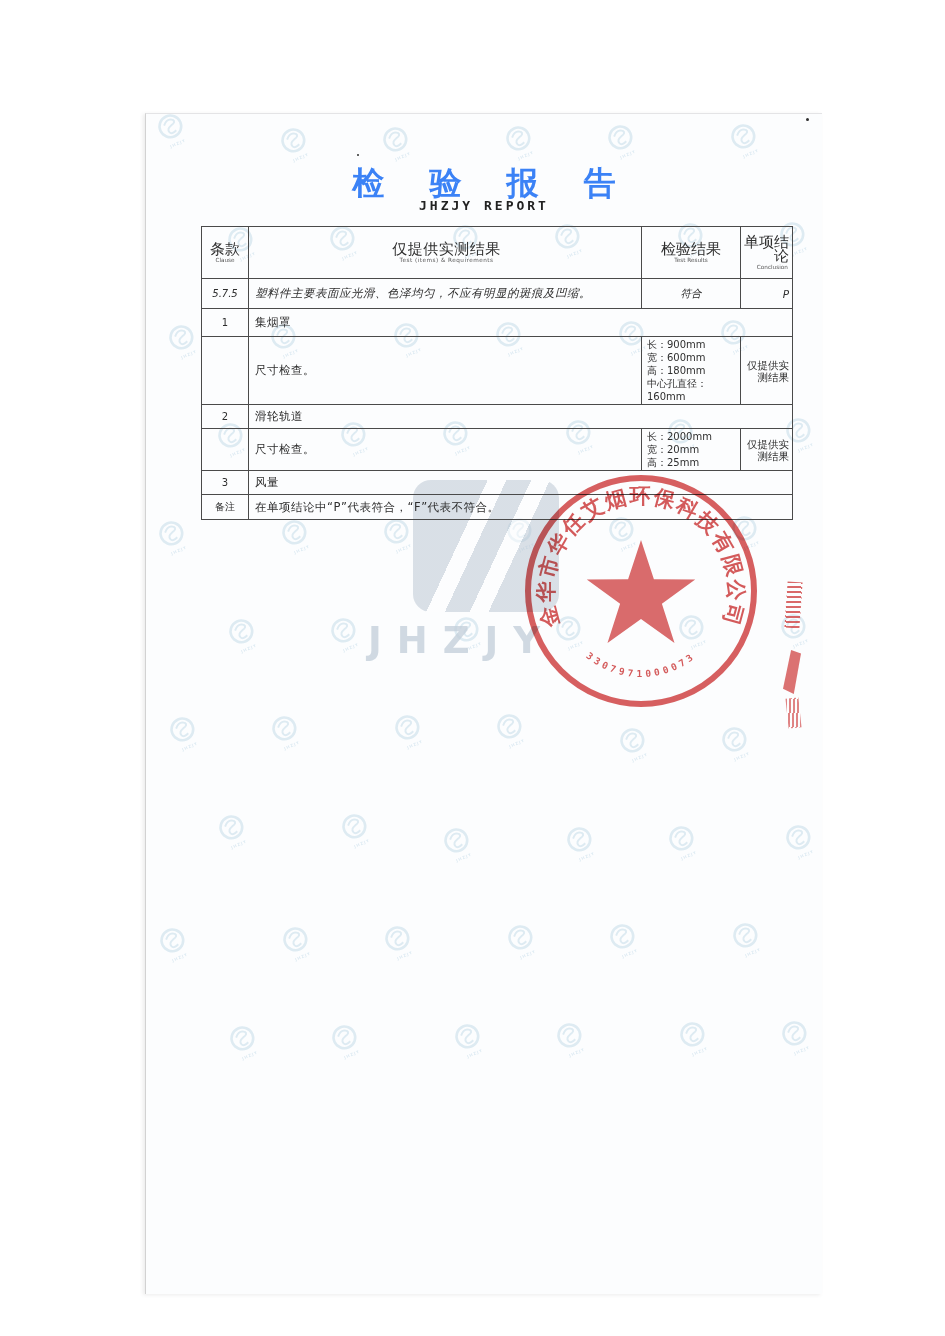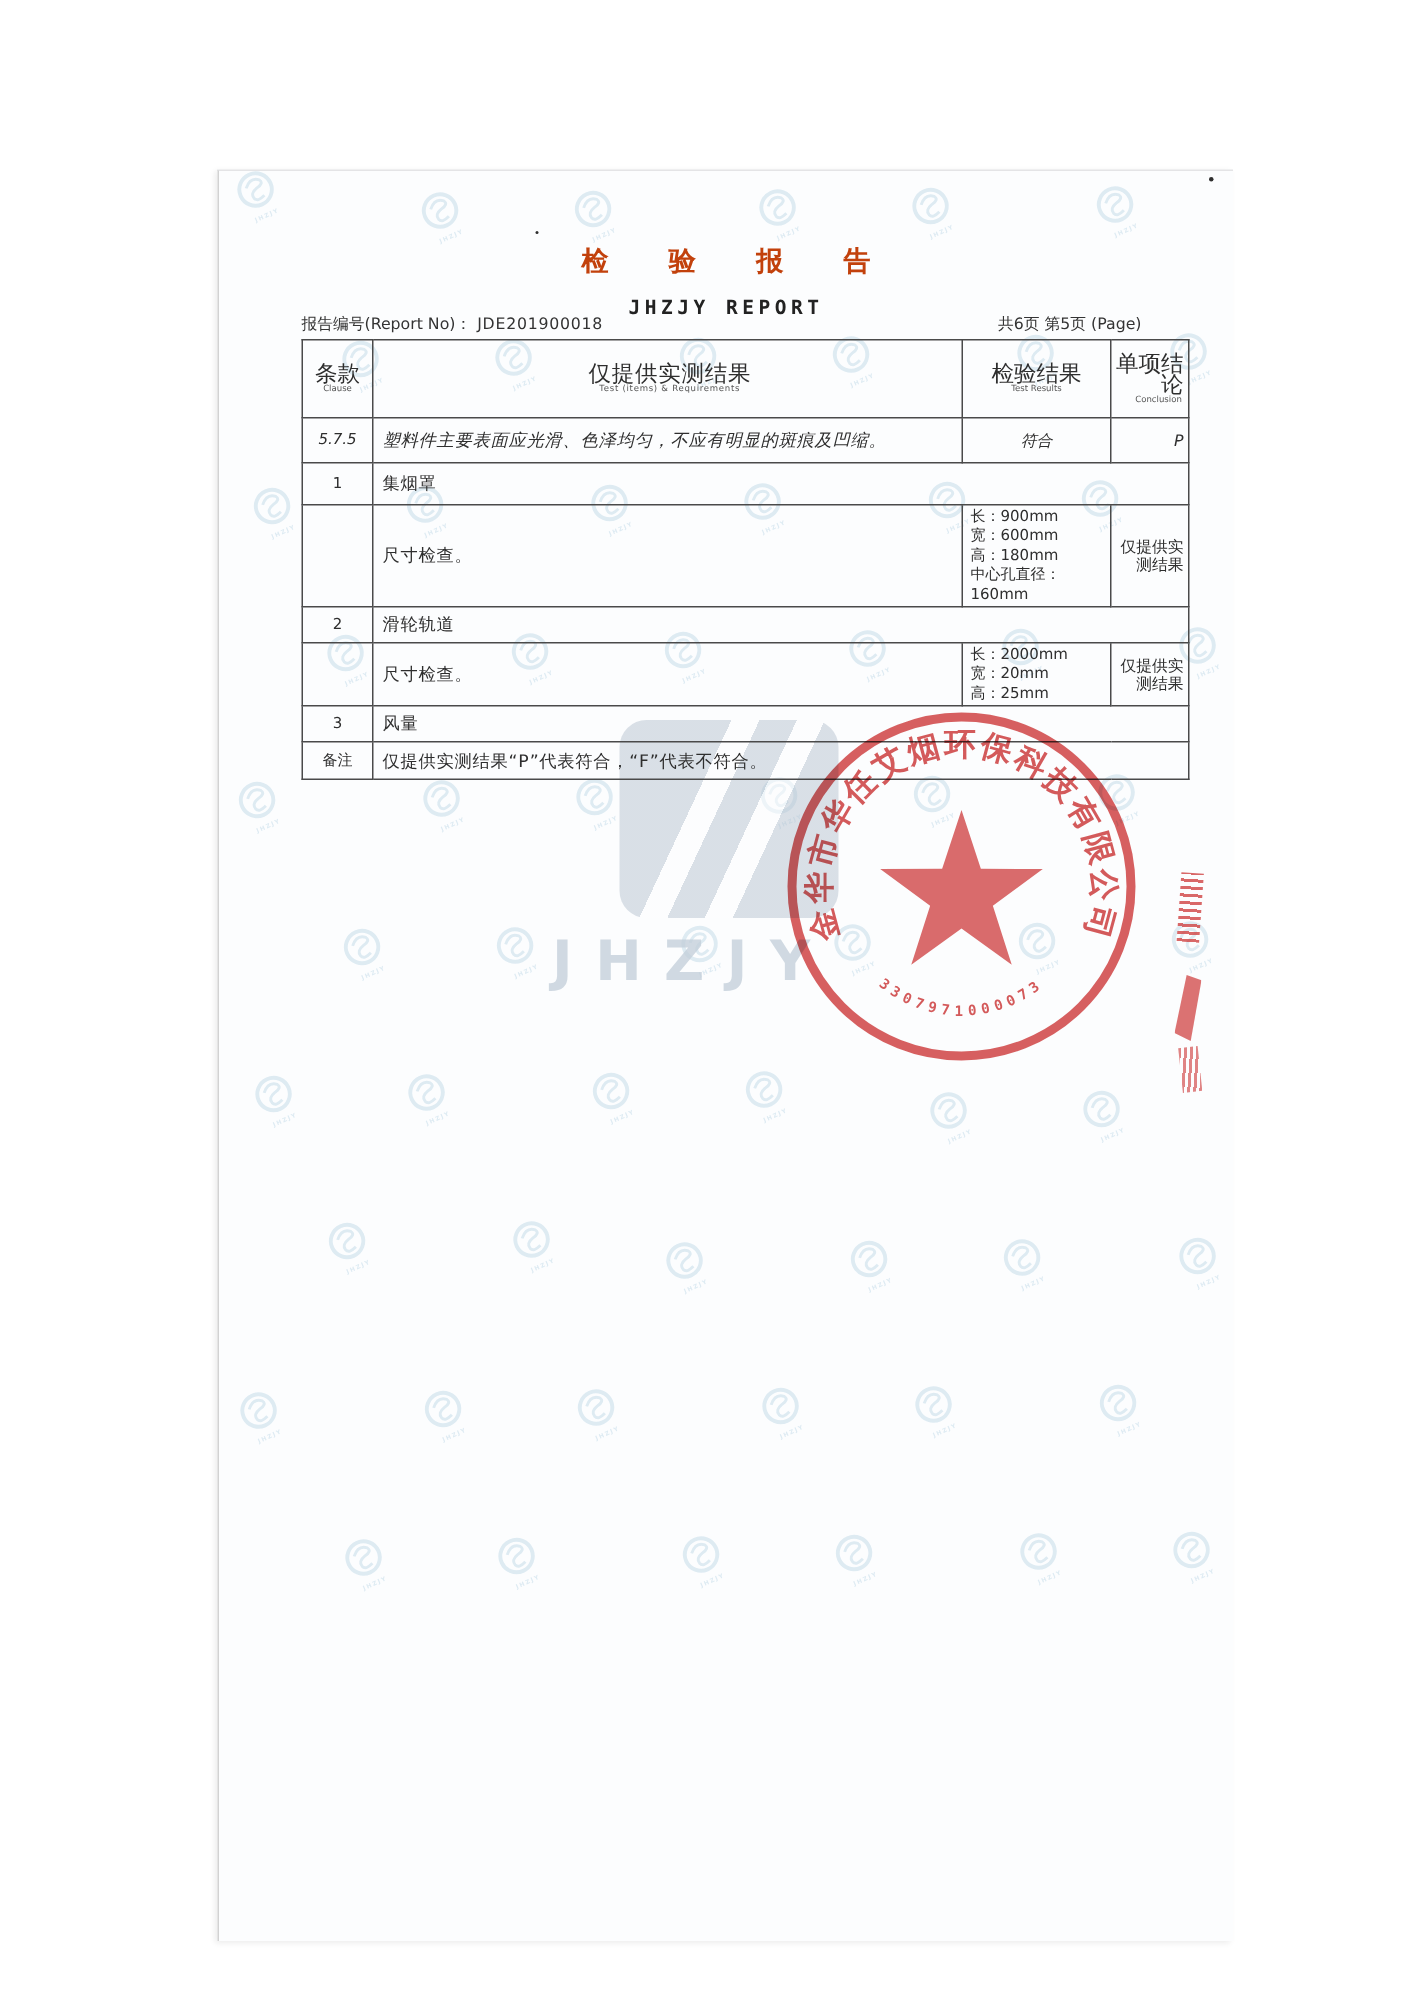--- a/index.html
+++ b/index.html
@@ -23,21 +23,21 @@
     opacity:.5;z-index:1;
   }
   .big-text{
     position:absolute;left:222px;top:505px;width:360px;z-index:1;
     font-size:37px;font-weight:bold;letter-spacing:15px;opacity:.75;
     font-family:"DejaVu Sans",sans-serif;
   }
   
   .title{
     position:absolute;left:0;top:48px;width:676px;text-align:center;z-index:2;
-    font-size:18px;font-weight:600;letter-spacing:17px;text-indent:17px;color:#c2410c;
+    font-size:32px;font-weight:600;letter-spacing:17px;text-indent:17px;color:#3b82f6;
     font-family:"DejaVu Serif","Liberation Serif",serif;
   }
   .subtitle{
     position:absolute;left:0;top:84px;width:676px;text-align:center;z-index:2;
     font-size:13px;font-weight:700;letter-spacing:3px;color:#222;
     font-family:"DejaVu Sans Mono","Liberation Mono",monospace;
   }
   .repline{position:absolute;left:55px;top:95px;width:560px;z-index:2;font-size:10.5px;color:#333;}
   .repline .rno{margin-left:4px;letter-spacing:.5px;}
   .pageinfo{position:absolute;right:0;top:0;font-size:10.5px;color:#333;}
@@ -372,24 +372,20 @@
        </svg>
        <span class="wm-txt">JHZJY</span></div>
     </div>
 
   <div class="big-logo" style="background: linear-gradient(115deg, rgb(182, 194, 207) 0px, rgb(182, 194, 207) 36%, rgb(253, 253, 254) 36%, rgb(253, 253, 254) 45%, rgb(182, 194, 207) 45%, rgb(182, 194, 207) 57%, rgb(253, 253, 254) 57%, rgb(253, 253, 254) 66%, rgb(182, 194, 207) 66%);"></div>
   <div class="big-text" style="color: rgb(194, 206, 217);">JHZJY</div>
 
   <div class="title">检  验  报  告</div>
   <div class="subtitle">JHZJY REPORT</div>
 
-  <div class="repline">
-    <span>报告编号(Report No)：</span><span class="rno">JDE201900018</span>
-    <span class="pageinfo">共6页 第5页 (Page)</span>
-  </div>
 
   <div class="tblwrap">
     <table class="rep">
       <tbody id="tbody">
           <tr style="height: 52px;">
             <td class="c-clause hd">
               <span class="zh">条款</span>
               <span class="en">Clause</span>
             </td>
   <td class="c-item hd" style="text-align:center;">
@@ -444,21 +440,21 @@
               </div>
             </td>
              <td class="c-concl">仅提供实测结果</td>
           </tr>
           <tr style="height: 24px;">
             <td class="c-clause">3</td>
             <td class="c-item" colspan="3">风量</td>
           </tr>
           <tr style="height: 25px;">
             <td class="c-clause">备注</td>
-            <td class="c-item" colspan="3">仅提供实测结果“P”代表符合，“F”代表不符合。</td>
+            <td class="c-item" colspan="3">在单项结论中“P”代表符合，“F”代表不符合。</td>
           </tr>
         </tbody>
     </table>
   </div>
 
   <div class="stamp" id="stamp"><svg width="244" height="244" viewBox="0 0 244 244">
   <defs>
     <path id="arcTop" d="M 39.3,152.1 A 88,88 0 1 1 204.7,152.1" fill="none"></path>
     <path id="arcBot" d="M 56.1,177.3 A 86,86 0 0 0 187.9,177.3" fill="none"></path>
   </defs>

